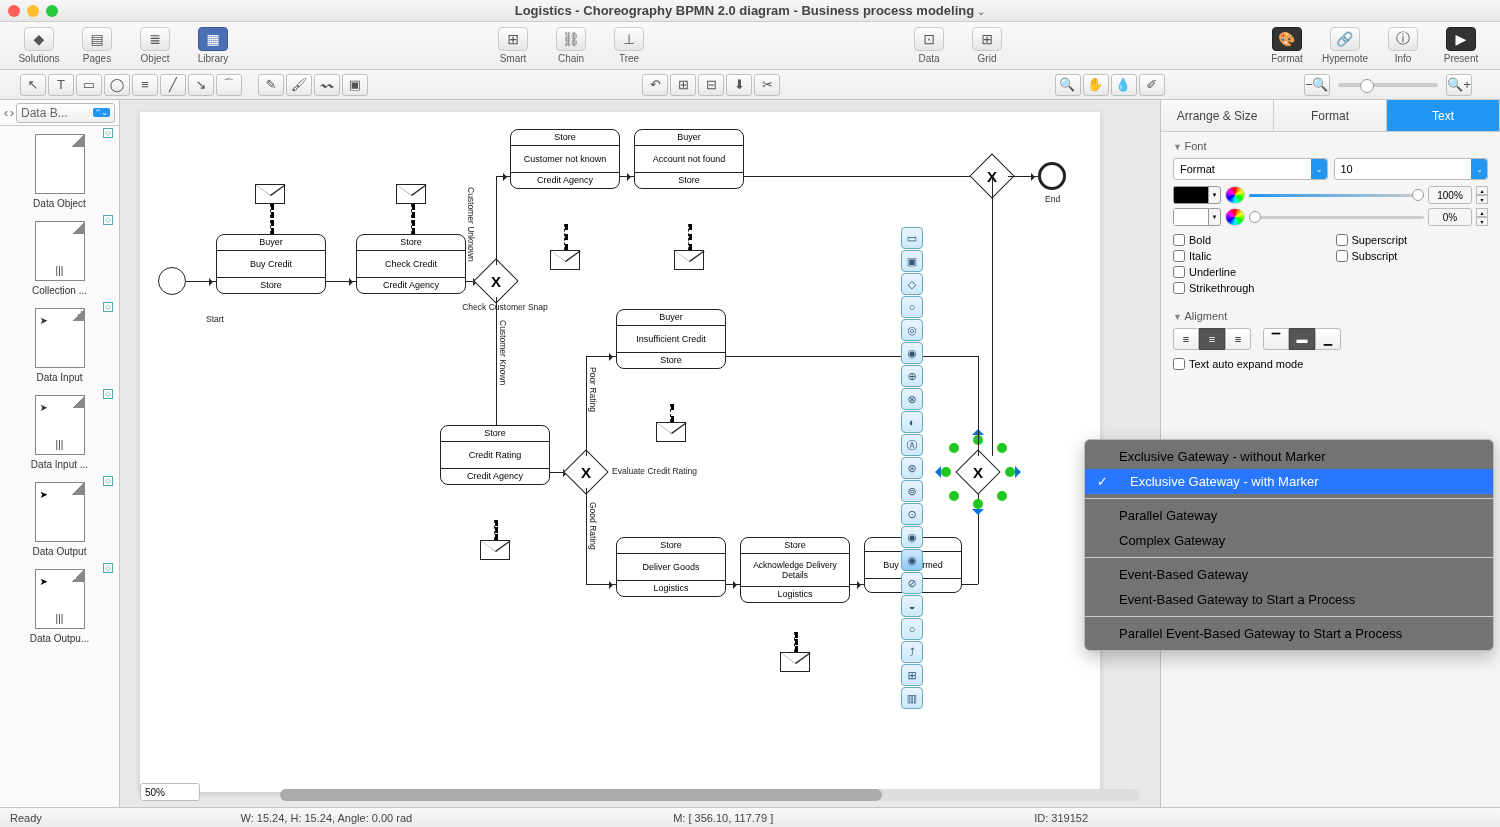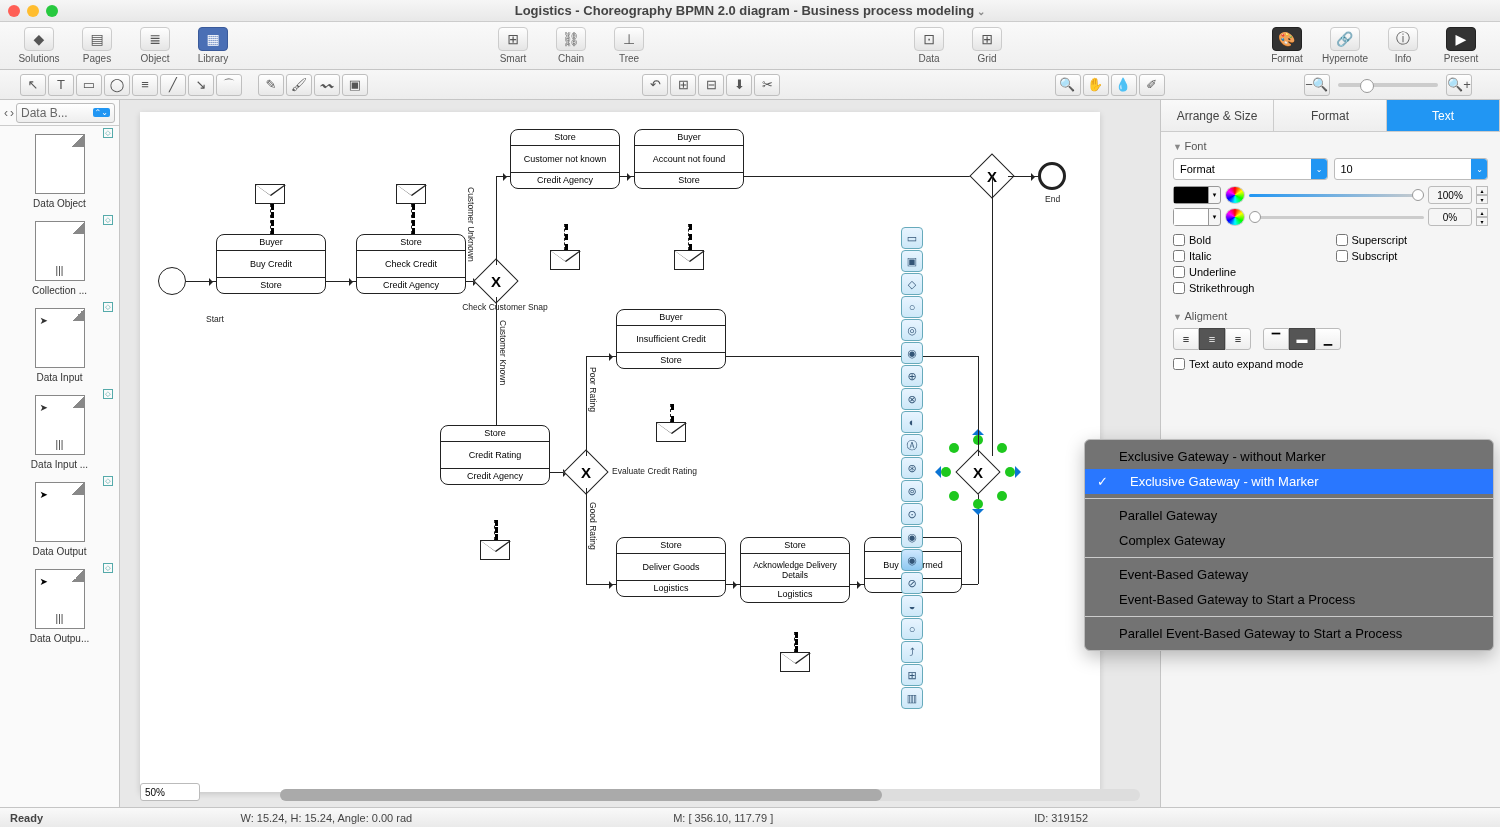--- a/index.html
+++ b/index.html
@@ -97,21 +97,21 @@
 .abtn:first-child{border-radius:3px 0 0 3px;} .abtn:last-child{border-radius:0 3px 3px 0;}
 
 
 .ctxmenu { position:absolute; left:1040px; top:439px; width:410px; background:#737373; border:1px solid #bbb; border-radius:6px; box-shadow:0 6px 18px rgba(0,0,0,.25); padding:4px 0; font-size:13px; z-index:100;margin-left:44px;}
 .ctxmenu .mi { padding:5px 20px 5px 34px; cursor:pointer; position:relative;}
 .ctxmenu .mi.sel { background:#2977ff; color:#fff;padding-left:45px;}
 .ctxmenu .mi.sel::before { content:"✓"; position:absolute; left:12px;}
 .ctxmenu hr { border:none; border-top:1px solid #ccc; margin:4px 0;}
 
 .statusbar { height:20px; background:linear-gradient(#f9f9f9,#eaeaea); border-top:1px solid #c5c5c5; display:flex;align-items:center; font-size:11px; color:#444; padding:0 10px; gap:40px;}
-.statusbar span:first-child{min-width:60px;font-weight:bold;}
+.statusbar span:first-child{min-width:60px;}
 
 
 .envelope { position:absolute; width:30px; height:20px; border:1px solid #222; background:#fff;}
 .envelope::after{content:"";position:absolute;left:0;top:0;width:0;height:0;border-left:14px solid transparent;border-right:14px solid transparent;border-top:10px solid #fff;}
 .envelope::before{content:"";position:absolute;left:0;top:0;width:0;height:0;border-left:15px solid transparent;border-right:15px solid transparent;border-top:11px solid #222;z-index:0;}
 </style>
 </head>
 <body>
 
 <div class="titlebar">

